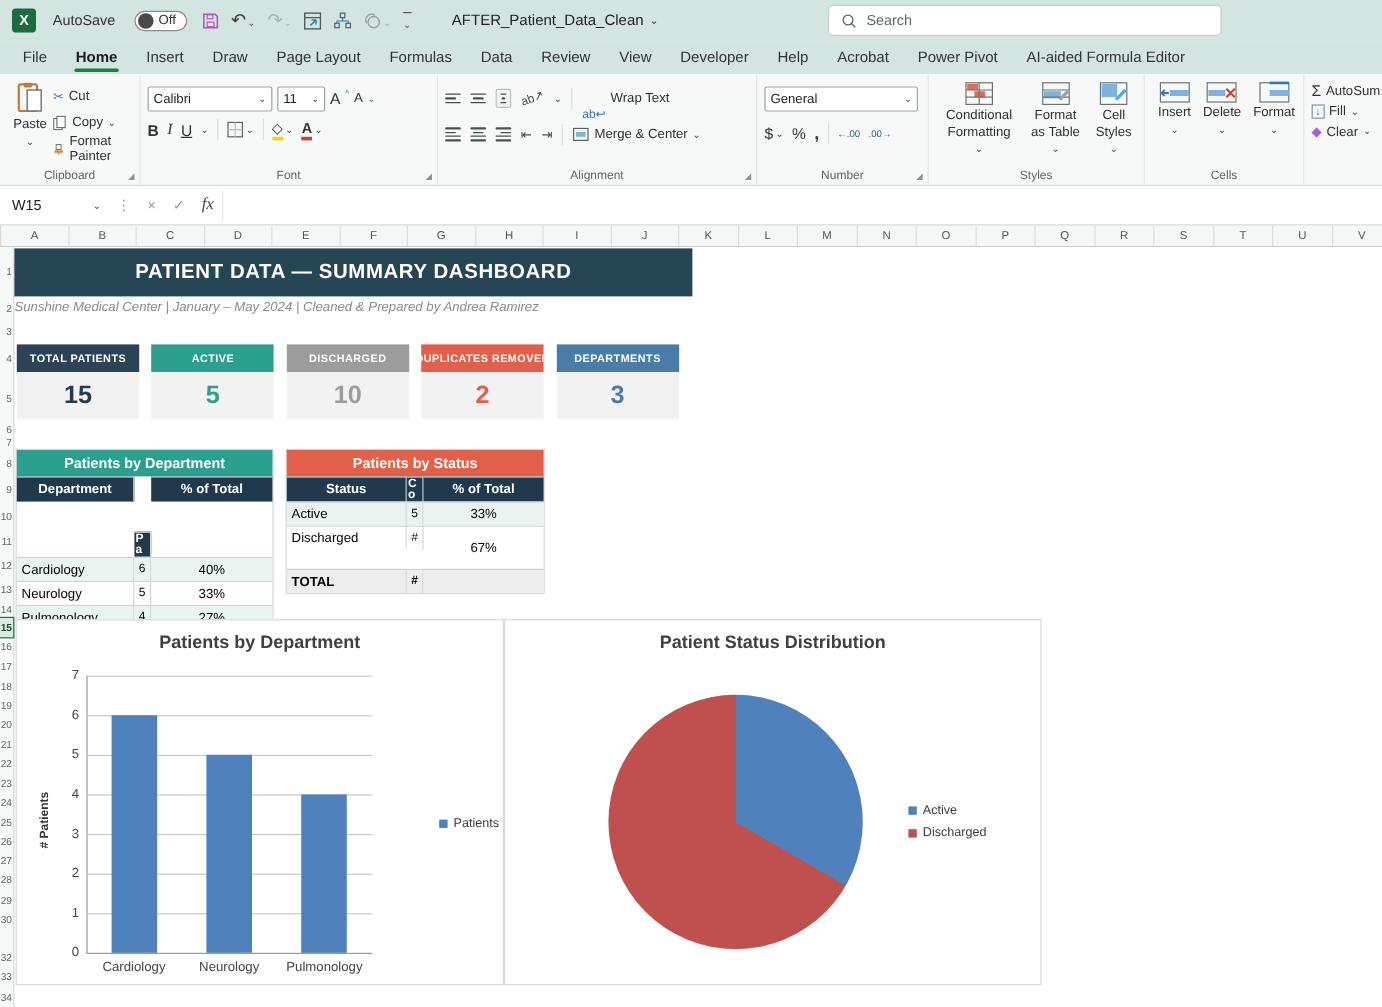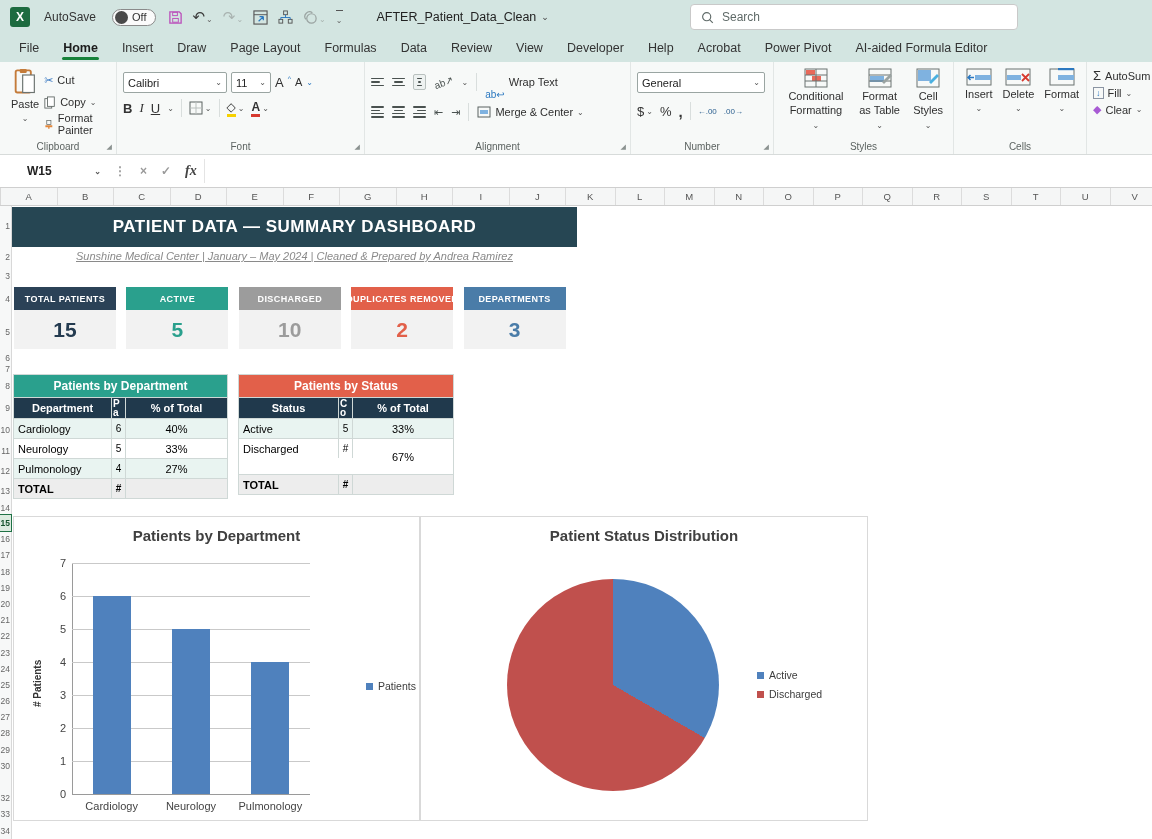--- a/index.html
+++ b/index.html
@@ -46,40 +46,40 @@
   .al-l i:nth-child(2){width:70%;} .al-l i{width:100%;}
   .al-c i:nth-child(2){width:70%;margin-left:auto;margin-right:auto;} .al-c i{width:100%;}
   .al-r i:nth-child(2){width:70%;margin-left:auto;} .al-r i{width:100%;}
   .boxed { border:1px solid #b9c1bf; border-radius:2px; padding:1px 3px; background:#eef2f1; }
   .num-sym { font-size:13px; color:#333; display:flex; align-items:center; gap:2px; }
   .style-ico { width:24px; height:20px; }
   .cells-ico { width:26px; height:18px; }
   .editing .rsmall { height:auto; margin-bottom:4px; }
 
   
-  .formulabar { height:33px; background:#fff; border-bottom:1px solid #cfcfcf; display:flex; align-items:center; padding-left:21px;font-weight:bold; }
+  .formulabar { height:33px; background:#fff; border-bottom:1px solid #cfcfcf; display:flex; align-items:center; padding-left:4px; }
   .namebox { width:86px; display:flex; justify-content:space-between; align-items:center; font-size:12px; color:#222; padding:0 6px; height:24px; }
   .fb-ico { font-size:12px; color:#9a9a9a; padding:0 7px; }
   .fb-fx { font-style:italic; font-family:"Liberation Serif",serif; color:#444; font-size:14px; }
   .fb-input { flex:1; height:24px; border-left:1px solid #e4e4e4; }
 
   
   .colheaders { height:18px; display:flex; background:#f5f6f6; border-bottom:1px solid #cfcfcf; font-size:9.5px; color:#555; }
   .ch-corner { width:12px; border-right:1px solid #d8d8d8; position:relative; }
   .ch-corner::after { content:""; position:absolute; right:1px; bottom:1px; border-left:8px solid transparent; border-bottom:8px solid #c4cbc9; }
   .ch-cell { border-right:1px solid #dcdcdc; display:flex; align-items:center; justify-content:center; flex-shrink:0; }
 
   
   .sheet { position:relative; width:1152px; height:633px; background:#fff; overflow:hidden; }
   .rowheaders { position:absolute; left:0; top:0; width:12px; bottom:0; background:#f7f8f8; border-right:1px solid #d8d8d8; }
   .rh { font-size:8.5px; color:#666; text-align:right; padding-right:1px; overflow:hidden; line-height:1.9; }
   .rh.sel { background:#dcebe0; outline:1px solid #1e7145; color:#14532d; font-weight:bold; }
 
   .banner { position:absolute; left:12px; top:1px; width:565px; height:40px; background:#264653; color:#fff; font-weight:bold; font-size:17px; letter-spacing:.5px; display:flex; align-items:center; justify-content:center; }
-  .subtitle { position:absolute; left:12px; top:44px; width:565px; text-align:center; font-style:italic; font-size:11px; color:#8a8a8a;text-decoration:underline; }
+  .subtitle { position:absolute; left:12px; top:44px; width:565px; font-style:italic; font-size:11px; color:#8a8a8a; }
 
   .kpi { position:absolute; width:102px; }
   .kpi-h { height:23px; color:#fff; font-weight:bold; font-size:9px; letter-spacing:.4px; display:flex; align-items:center; justify-content:center; white-space:nowrap; overflow:hidden; }
   .kpi-v { height:39px; background:#f2f2f2; display:flex; align-items:center; justify-content:center; font-weight:bold; font-size:21px; }
 
   .xtable { position:absolute; font-size:11px; border:1px solid #cfd8d6; }
   .xt-title { height:22px; color:#fff; font-weight:bold; font-size:12px; display:flex; align-items:center; justify-content:center; }
   .xt-row { display:flex; }
   .xt-cell { border-right:1px solid #cfd8d6; border-top:1px solid #cfd8d6; padding:0 4px; display:flex; align-items:center; overflow:hidden; }
   .xt-cell:last-child { border-right:none; }
@@ -541,21 +541,21 @@
         <div class="kpi" style="left: 463.6px; top: 81px;">
           <div class="kpi-h" style="background: rgb(74, 124, 168);">DEPARTMENTS</div>
           <div class="kpi-v" style="color: rgb(74, 124, 168);">3</div>
         </div>
       </div>
     <div id="tables">
         <div class="xtable" style="left: 13px; top: 168px; width: 215px;">
           <div class="xt-title" style="background: rgb(42, 160, 141);">Patients by Department</div>
           <div class="xt-row xt-head">
             <div class="xt-cell" style="width: 98px; height: 21px;">Department</div>
-            <div class="xt-cell narrow" style="width: 14px; height: 21px;">Pa</div>
+            <div class="xt-cell narrow" style="width: 14px; height: 21px; margin-top: 46px;">Pa</div>
             <div class="xt-cell" style="width: 101px; height: 21px;">% of Total</div>
           </div>
           <div class="xt-row band">
             <div class="xt-cell" style="width: 98px; height: 20px;">Cardiology</div>
             <div class="xt-cell narrow cnum" style="width: 14px; height: 20px;">6</div>
             <div class="xt-cell cpct" style="width: 101px; height: 20px;">40%</div>
           </div>
           <div class="xt-row">
             <div class="xt-cell" style="width: 98px; height: 20px;">Neurology</div>
             <div class="xt-cell narrow cnum" style="width: 14px; height: 20px;">5</div>

